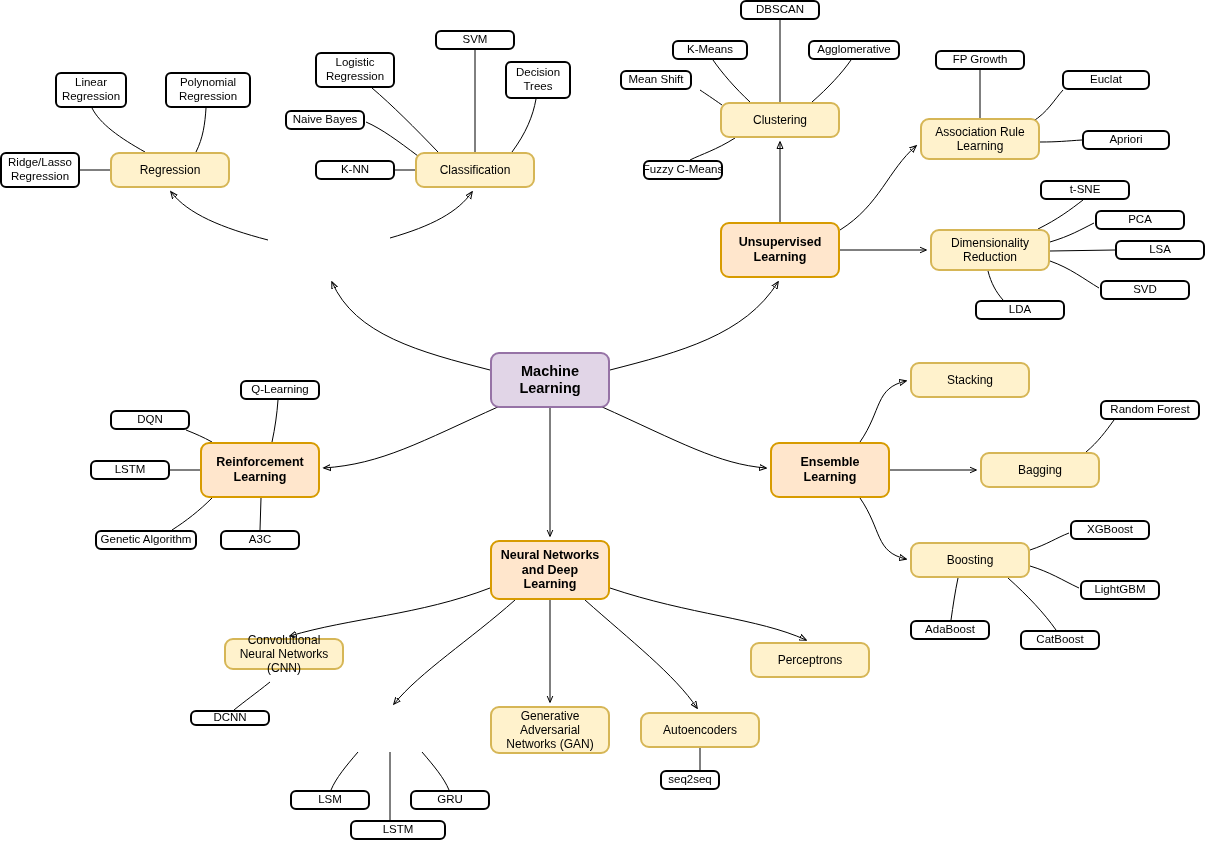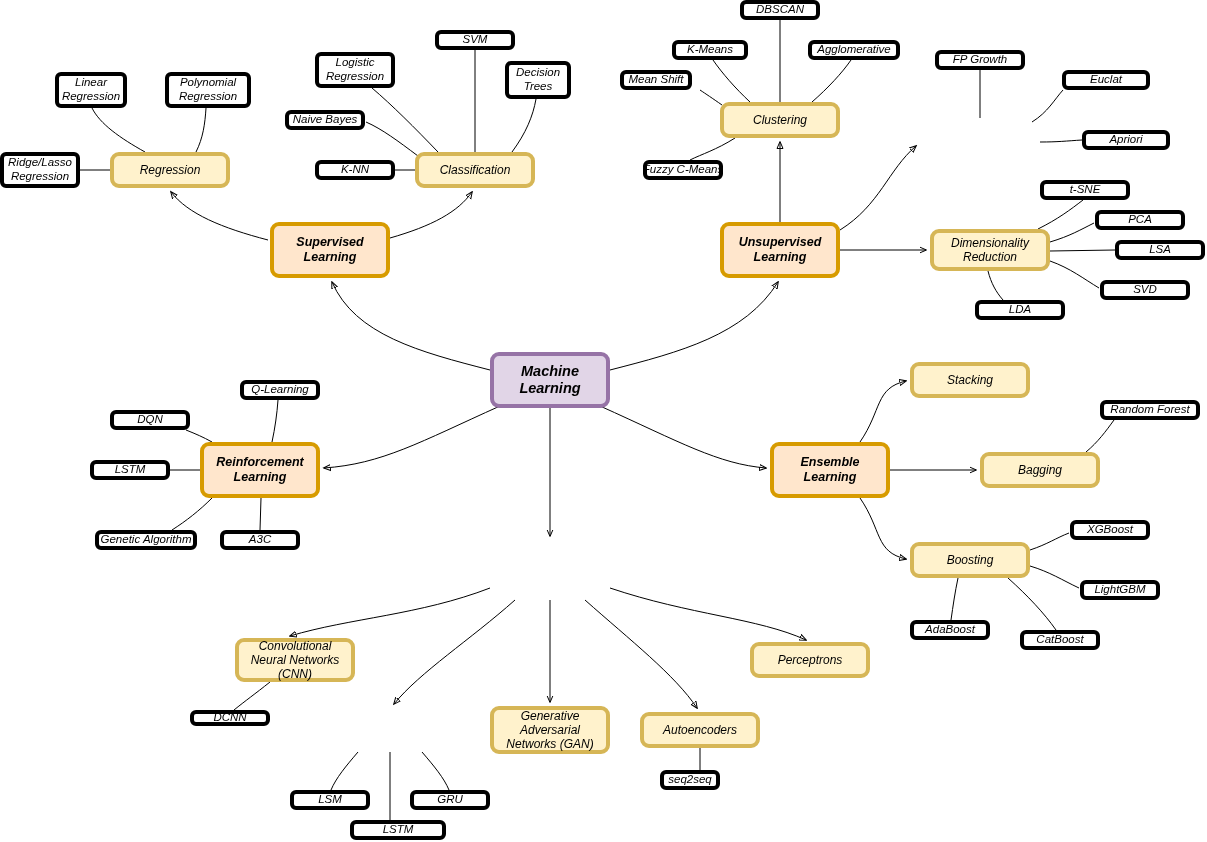--- a/index.html
+++ b/index.html
@@ -3,24 +3,23 @@
 <meta charset="utf-8">
 <style>
   html,body{margin:0;padding:0;background:#ffffff;}
   body{font-family:"Liberation Sans", sans-serif;}
   .canvas{position:relative;width:1207px;height:842px;background:#ffffff;overflow:hidden;}
   svg.edges{position:absolute;left:0;top:0;width:1207px;height:842px;}
   svg.edges path{fill:none;stroke:#000000;stroke-width:1;}
   .node{
     position:absolute;box-sizing:border-box;
     display:flex;align-items:center;justify-content:center;
-    text-align:center;border:4px solid #a16207;background:#fff;
+    text-align:center;border:2px solid #a16207;background:#fff;
     border-radius:7px;font-size:12px;line-height:1.18;padding:1px 3px;
     color:#000;
-    font-style:italic;
   }
   .node.root{background:#E1D5E7;border-color:#9673A6;border-radius:9px;font-weight:bold;font-size:14.5px;}
   .node.branch{background:#FFE6CC;border-color:#D79B00;border-radius:9px;font-weight:bold;font-size:12.5px;}
   .node.sub{background:#FFF2CC;border-color:#D6B656;border-radius:9px;font-size:12px;}
   .node.leaf{background:#FFFFFF;border-color:#000000;font-size:11.5px;white-space:nowrap;border-radius:6px;}
   .node.leaf.wrap{white-space:normal;}
 </style>
 </head>
 <body>
 
@@ -89,33 +88,34 @@
     <path d="M 610 588 C 690 615 758 618 806 640" marker-end="url(#arrow)"></path>
     <path d="M 270 682 C 255 694 245 701 234 710"></path>
     <path d="M 358 752 C 346 766 336 778 331 790"></path>
     <path d="M 390 752 L 390 820"></path>
     <path d="M 422 752 C 434 766 444 778 449 790"></path>
     <path d="M 700 748 L 700 770"></path>
   </svg>
 
   <div class="node root" style="left:490px;top:352px;width:120px;height:56px">Machine Learning</div>
 
-  <div class="node branch" style="left:270px;top:222px;width:120px;height:56px">Supervised Learning</div>
   <div class="node branch" style="left:720px;top:222px;width:120px;height:56px">Unsupervised Learning</div>
   <div class="node branch" style="left:200px;top:442px;width:120px;height:56px">Reinforcement Learning</div>
   <div class="node branch" style="left:770px;top:442px;width:120px;height:56px">Ensemble Learning</div>
+  <div class="node branch" style="left:490px;top:540px;width:120px;height:60px">Neural Networks and Deep Learning</div>
 
   <div class="node sub" style="left:110px;top:152px;width:120px;height:36px">Regression</div>
   <div class="node sub" style="left:415px;top:152px;width:120px;height:36px">Classification</div>
   <div class="node sub" style="left:720px;top:102px;width:120px;height:36px">Clustering</div>
+  <div class="node sub" style="left:920px;top:118px;width:120px;height:42px">Association Rule Learning</div>
   <div class="node sub" style="left:930px;top:229px;width:120px;height:42px">Dimensionality Reduction</div>
   <div class="node sub" style="left:910px;top:362px;width:120px;height:36px">Stacking</div>
   <div class="node sub" style="left:980px;top:452px;width:120px;height:36px">Bagging</div>
   <div class="node sub" style="left:910px;top:542px;width:120px;height:36px">Boosting</div>
-  <div class="node sub" style="left:235px;top:638px;width:120px;height:44px">Convolutional Neural Networks (CNN)</div>
+  <div class="node sub" style="left:224px;top:638px;width:120px;height:32px">Convolutional Neural Networks (CNN)</div>
   <div class="node sub" style="left:490px;top:706px;width:120px;height:48px">Generative Adversarial Networks (GAN)</div>
   <div class="node sub" style="left:750px;top:642px;width:120px;height:36px">Perceptrons</div>
   <div class="node sub" style="left:640px;top:712px;width:120px;height:36px">Autoencoders</div>
 
   <div class="node leaf wrap" style="left:55px;top:72px;width:72px;height:36px">Linear Regression</div>
   <div class="node leaf wrap" style="left:165px;top:72px;width:86px;height:36px">Polynomial Regression</div>
   <div class="node leaf wrap" style="left:0px;top:152px;width:80px;height:36px">Ridge/Lasso Regression</div>
 
   <div class="node leaf wrap" style="left:315px;top:52px;width:80px;height:36px">Logistic Regression</div>
   <div class="node leaf" style="left:435px;top:30px;width:80px;height:20px">SVM</div>

